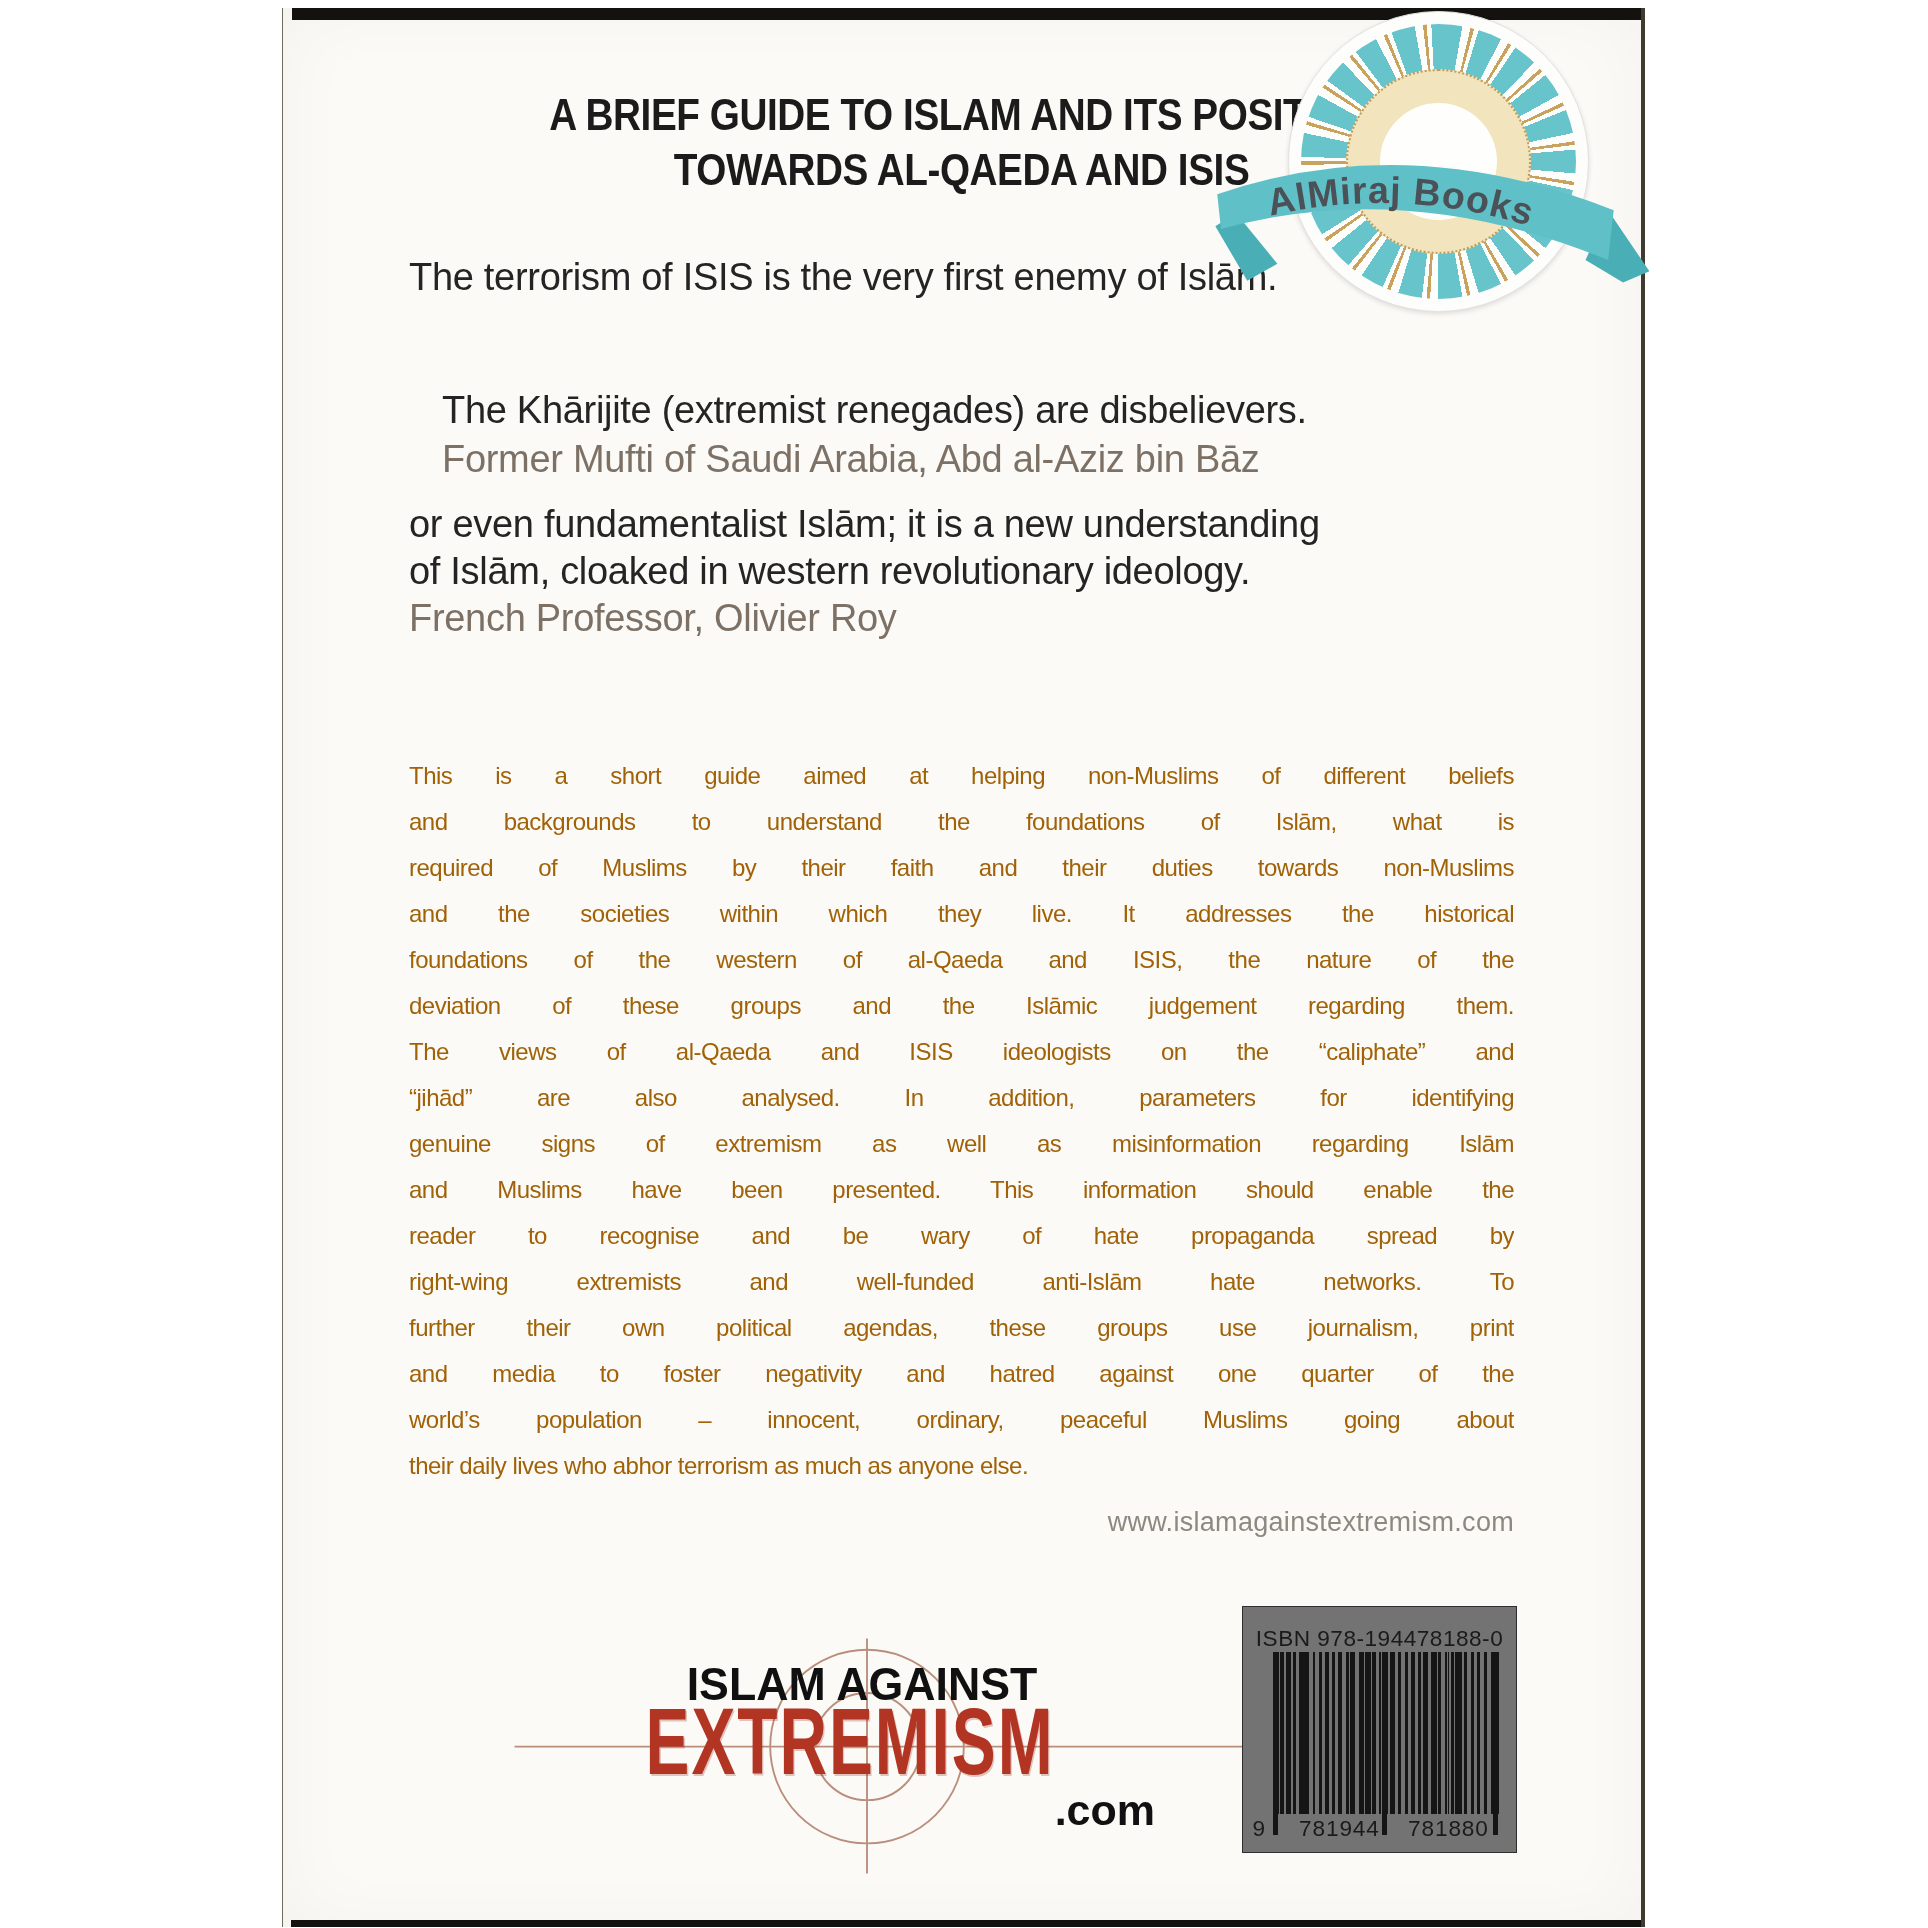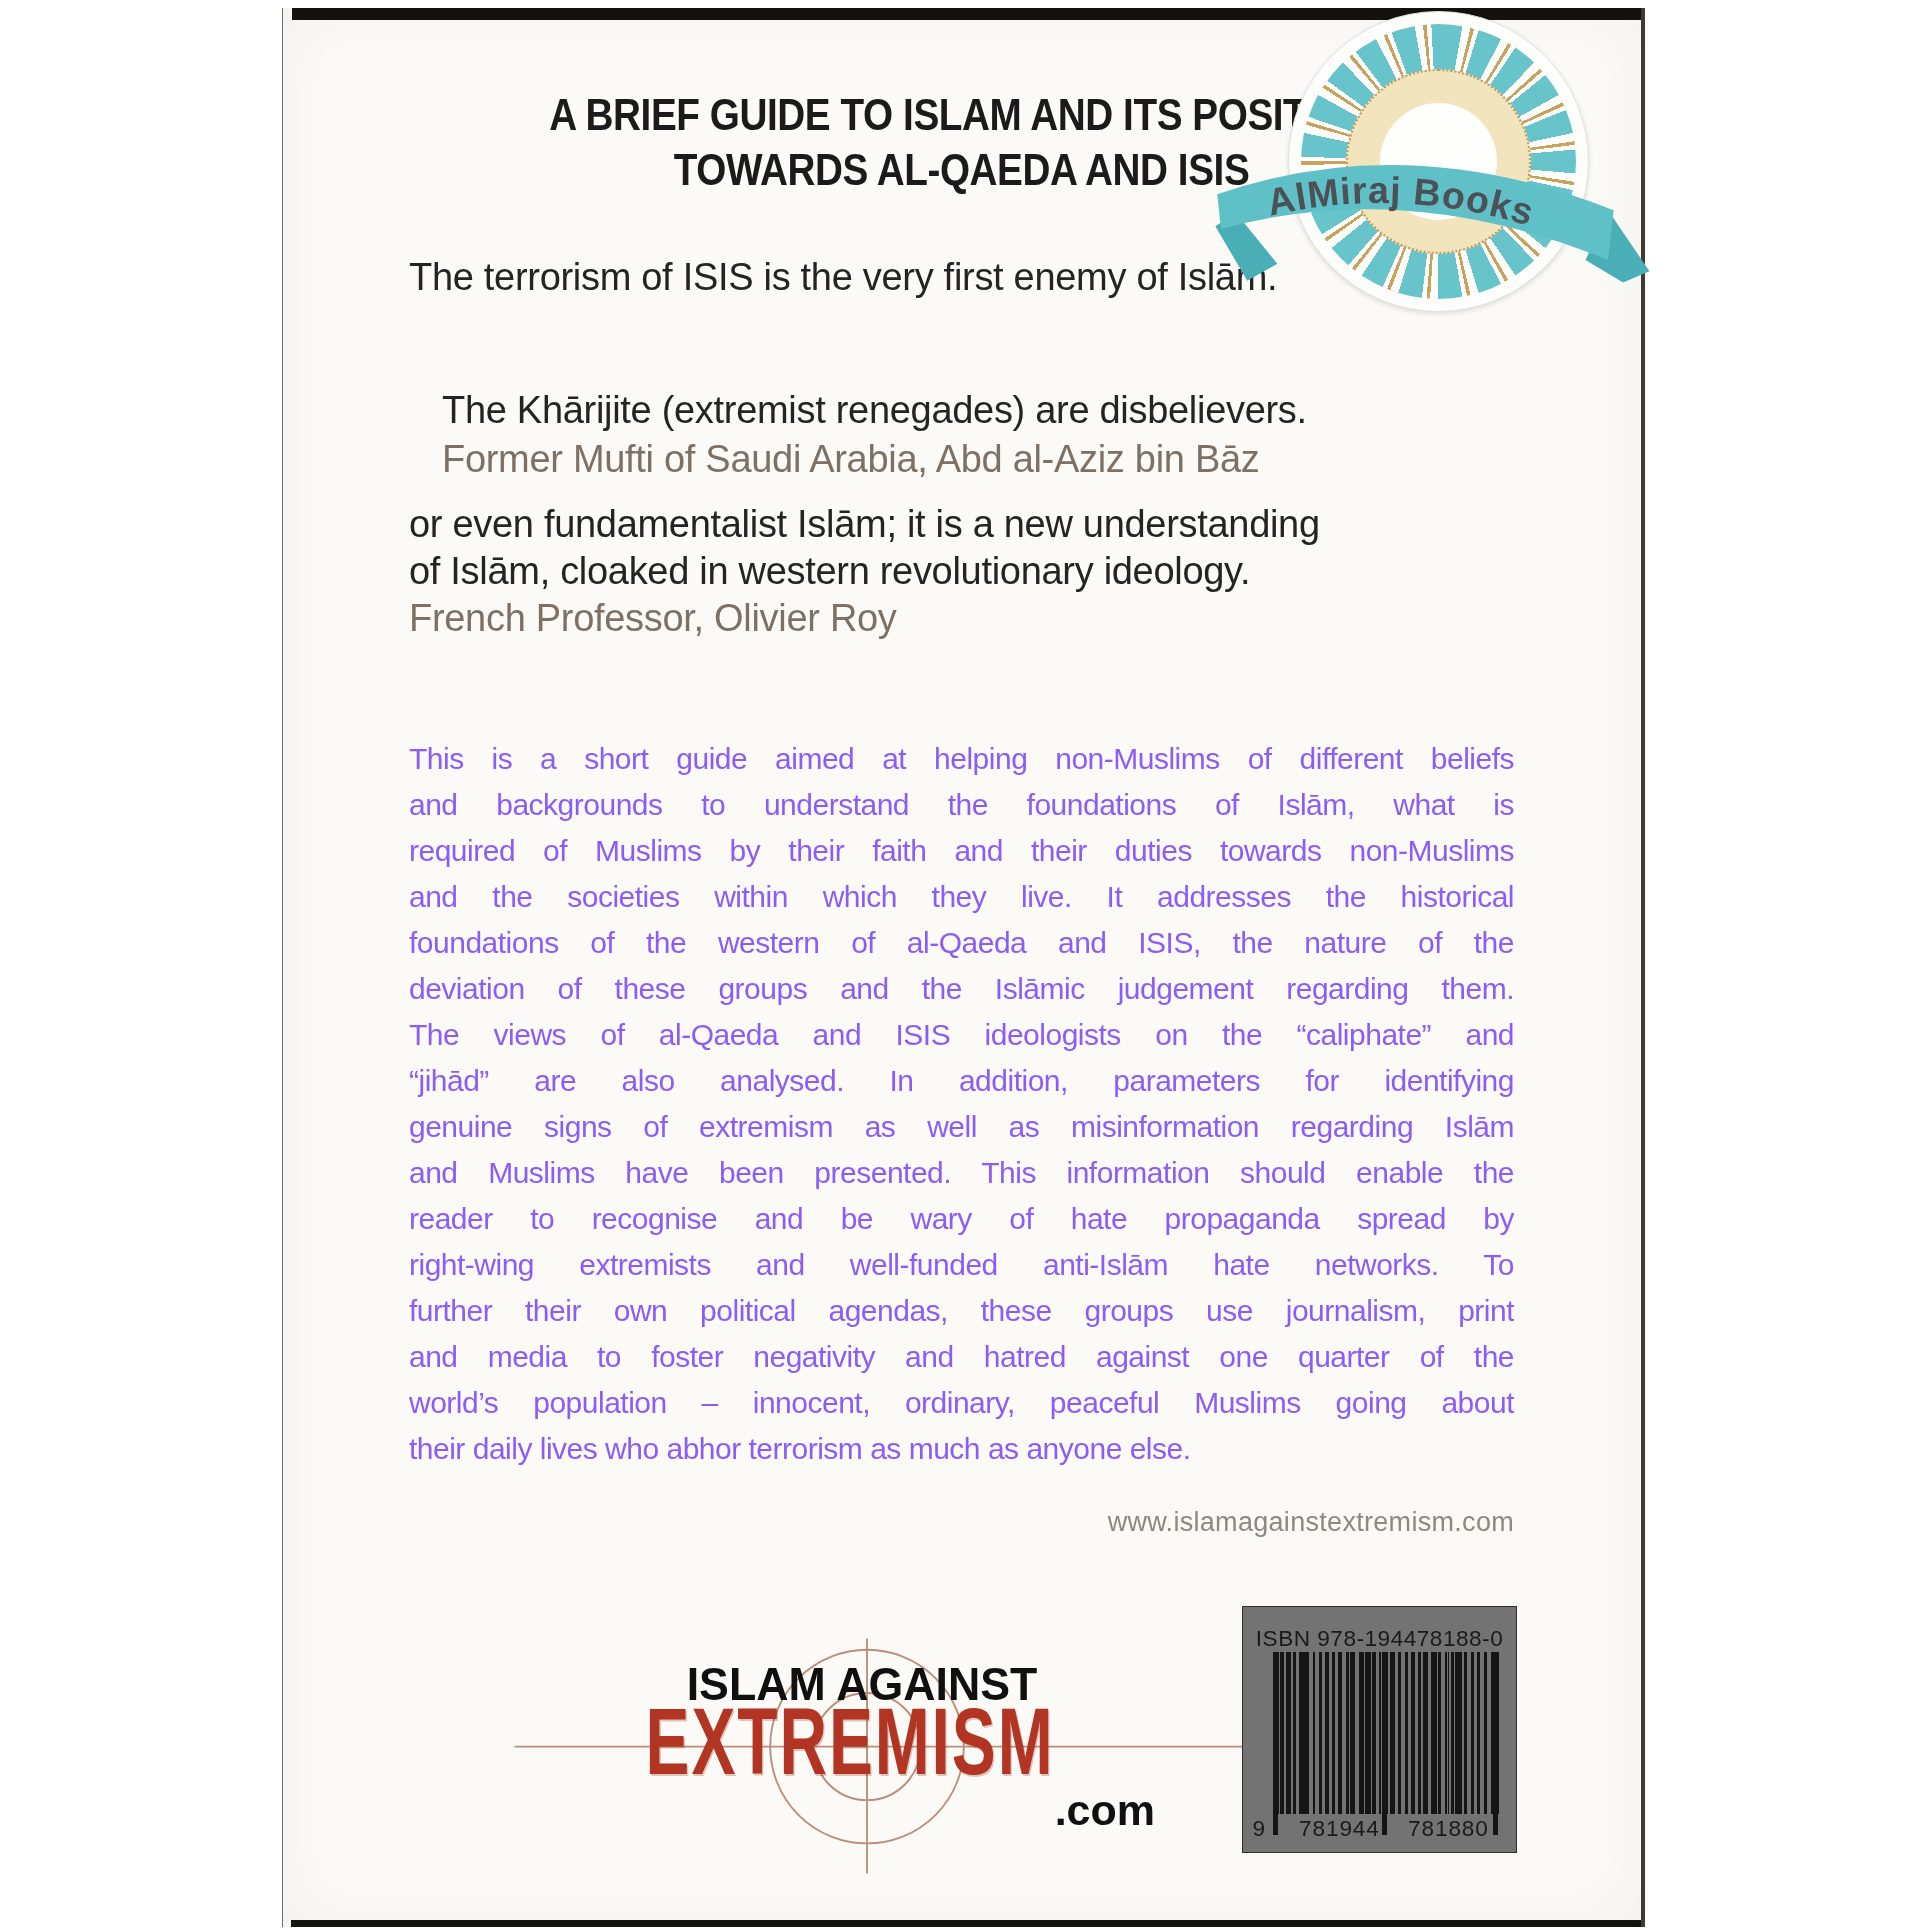--- a/index.html
+++ b/index.html
@@ -28,22 +28,22 @@
   }
   
   .quote{position:absolute;left:126px;width:1177px;font-size:38px;letter-spacing:-0.3px;color:#242424;}
   .quote .qline{white-space:nowrap;}
   .quote .attr{color:#7d7166;white-space:nowrap;}
   .q1{top:245px;line-height:49px;}
   .q2{top:378px;line-height:49px;margin-left:33px;}
   .q3{top:493px;line-height:47px;}
 
   
-  .body-par{position:absolute;left:126px;top:728px;width:1105px;color:#8b5cf6;
-    font-size:30px;line-height:46px;letter-spacing:-0.5px;}
+  .body-par{position:absolute;left:126px;top:745px;width:1105px;color:#a16207;
+    font-size:24px;line-height:46px;letter-spacing:-0.5px;}
   .bline{white-space:nowrap;text-align:justify;text-align-last:justify;overflow:hidden;}
   .bline-last{white-space:nowrap;text-align-last:left;}
 
   
   .website{position:absolute;right:127px;top:1499px;font-size:27px;color:#8d897f;letter-spacing:0.3px;}
 
   
   .crosshair{position:absolute;left:226px;top:1623px;z-index:1;}
   .logo-line1{position:absolute;left:126px;top:1648px;width:906px;z-index:2;
     text-align:center;font-weight:700;font-size:47px;color:#101010;letter-spacing:0px;

